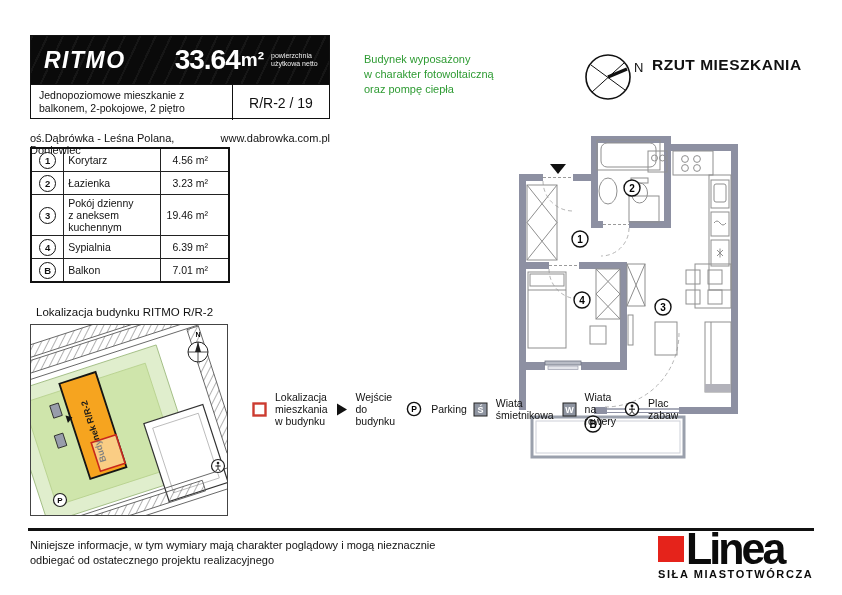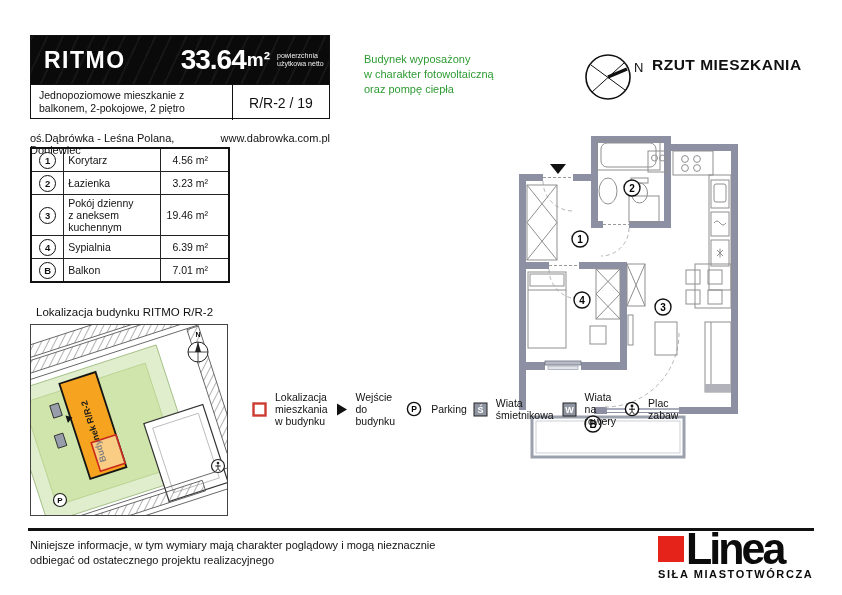--- a/index.html
+++ b/index.html
@@ -3,22 +3,22 @@
 <meta charset="utf-8">
 <style>
   html,body{margin:0;padding:0;background:#fff;}
   body{font-family:"Liberation Sans", sans-serif;color:#111;}
   #page{position:relative;width:842px;height:595px;background:#fff;overflow:hidden;}
   .abs{position:absolute;}
 
   
   #header-box{left:30px;top:35px;width:300px;height:84px;border:1.5px solid #111;box-sizing:border-box;}
   #header-black{height:48px;background:#0a0a0a;background-image:repeating-linear-gradient(115deg,rgba(255,255,255,0.05) 0 2px,transparent 2px 14px);display:flex;align-items:center;color:#fff;}
-  #brand{font-size:23px;font-weight:bold;letter-spacing:1.5px;padding-left:13px;flex:1;}
-  #area-group{display:flex;align-items:center;}
+  #brand{font-size:23px;font-weight:bold;letter-spacing:1.5px;padding-left:13px;flex:1;font-style:italic;}
+  #area-group{display:flex;align-items:center;padding-right:6px;}
   #area-value{font-size:28px;font-weight:bold;letter-spacing:-1px;}
   #area-unit{font-size:19px;font-weight:bold;margin-left:1px;}
   #area-note{font-size:7px;line-height:8px;margin-left:7px;width:52px;color:#eee;}
   #header-white{height:36px;display:flex;box-sizing:border-box;border-top:1.5px solid #111;}
   #desc-cell{flex:1;font-size:10.5px;line-height:13px;padding:4px 4px 0 8px;}
   #code-cell{width:96px;border-left:1.5px solid #111;display:flex;align-items:center;justify-content:center;font-size:14px;}
   #address-row{left:30px;top:132px;width:300px;display:flex;justify-content:space-between;font-size:11px;}
 
   
   #rooms-table{left:30px;top:147px;width:200px;border-collapse:collapse;}

